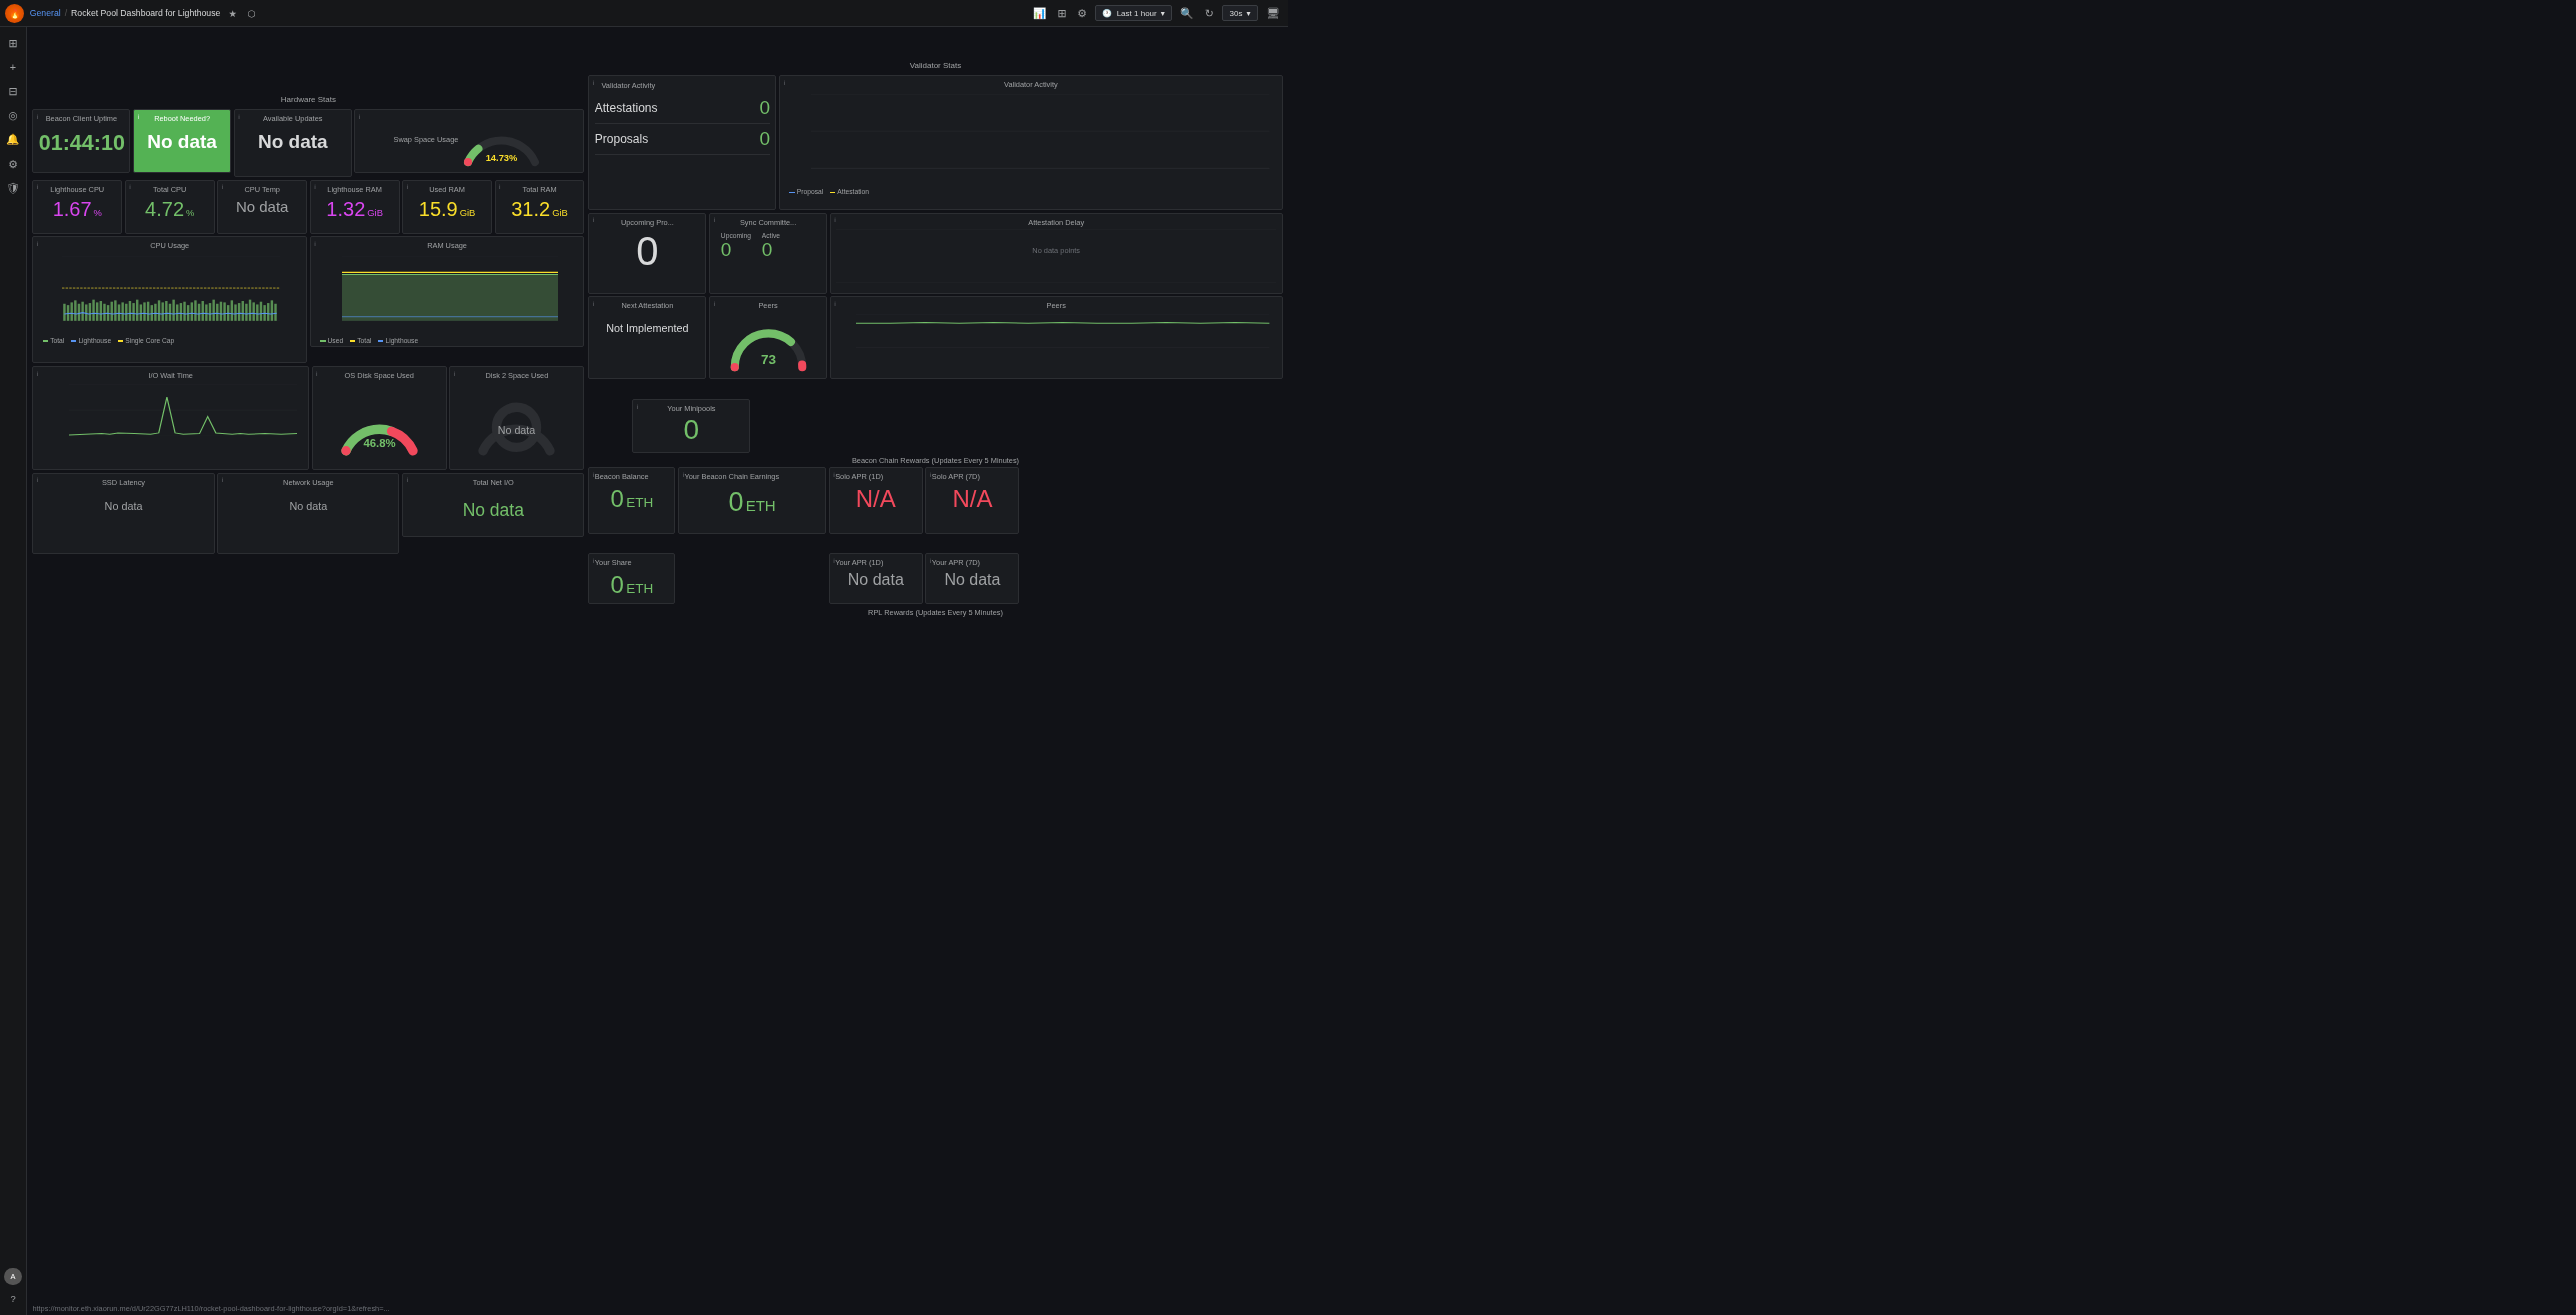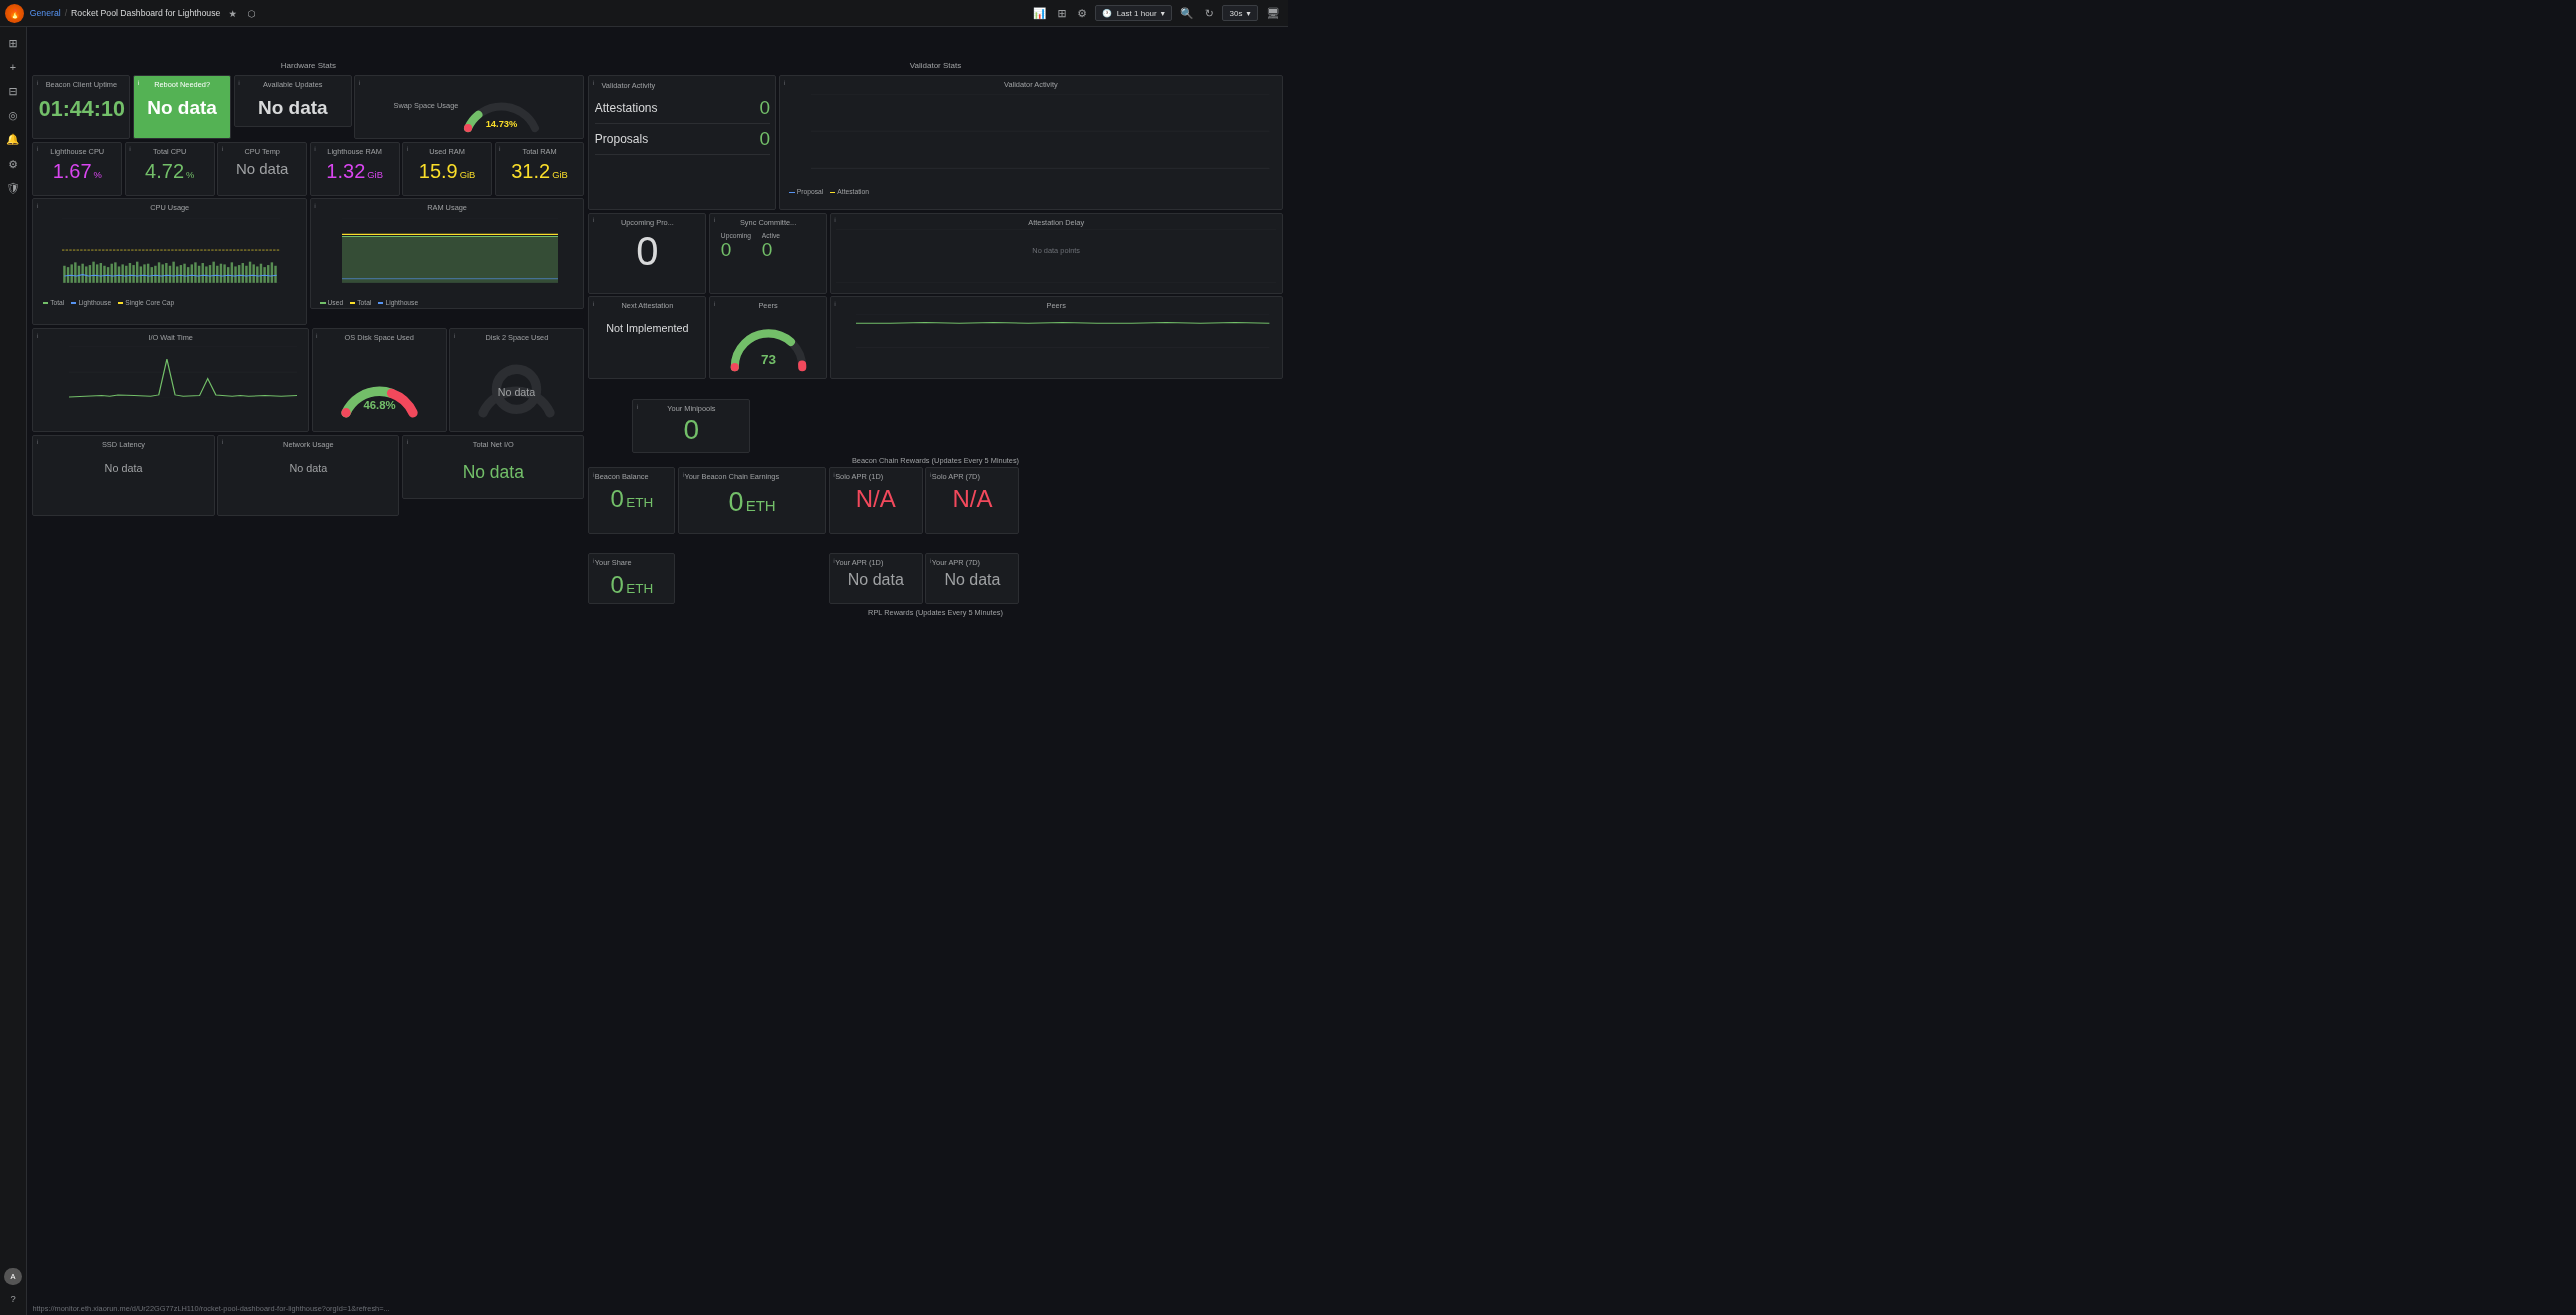--- a/index.html
+++ b/index.html
@@ -105,20 +105,21 @@
       margin-left: 27px;
       margin-top: 27px;
       padding: 5.4px;
       display: flex;
       gap: 4px;
     }
 
     
     .left-panel {
       flex: 0 0 552px;
+      margin-top: 34px;
     }
     
     .right-panel {
       flex: 1;
     }
 
     .section-header {
       text-align: center;
       font-size: 8px;
       color: #9fa1a3;
@@ -157,21 +158,21 @@
 
     
     .uptime-card { flex: 0 0 98px; height: 64px; }
     .uptime-value { font-size: 21.5px; font-weight: bold; color: #73bf69; text-align: center; margin-top: 8px; }
 
     
     .reboot-card { flex: 0 0 98px; height: 64px; background: #54b254 !important; }
     .reboot-value { font-size: 19px; font-weight: bold; color: #fff; text-align: center; margin-top: 8px; }
 
     
-    .updates-card { flex: 0 0 118px; height: 52px; }
+    .updates-card { flex: 0 0 118px; height: 68px; }
     .updates-value { font-size: 19px; font-weight: bold; color: #d8d9da; text-align: center; margin-top: 8px; }
 
     
     .gauge-card { flex: 1; height: 64px; display: flex; align-items: center; justify-content: center; flex-direction: row; }
 
     
     .stat-card { flex: 1; height: 54px; }
     .stat-val-row {
       display: flex; align-items: baseline; justify-content: center; gap: 2px;
       margin-top: 4px;

